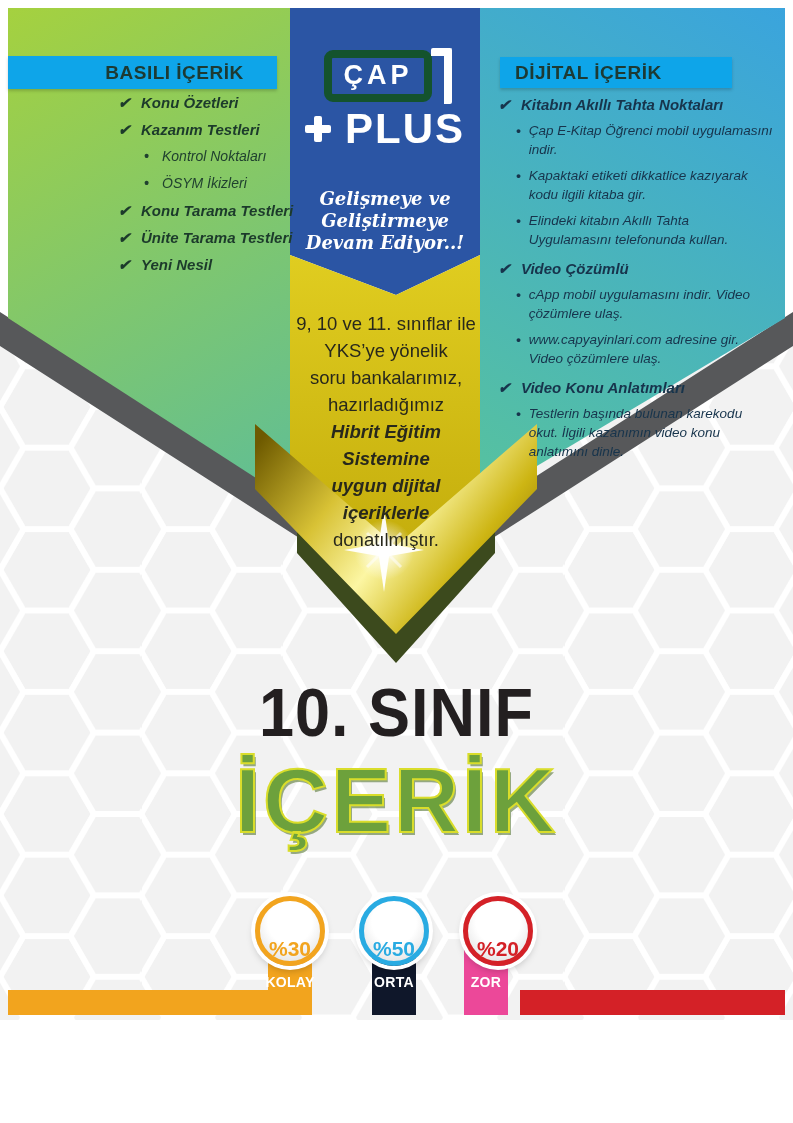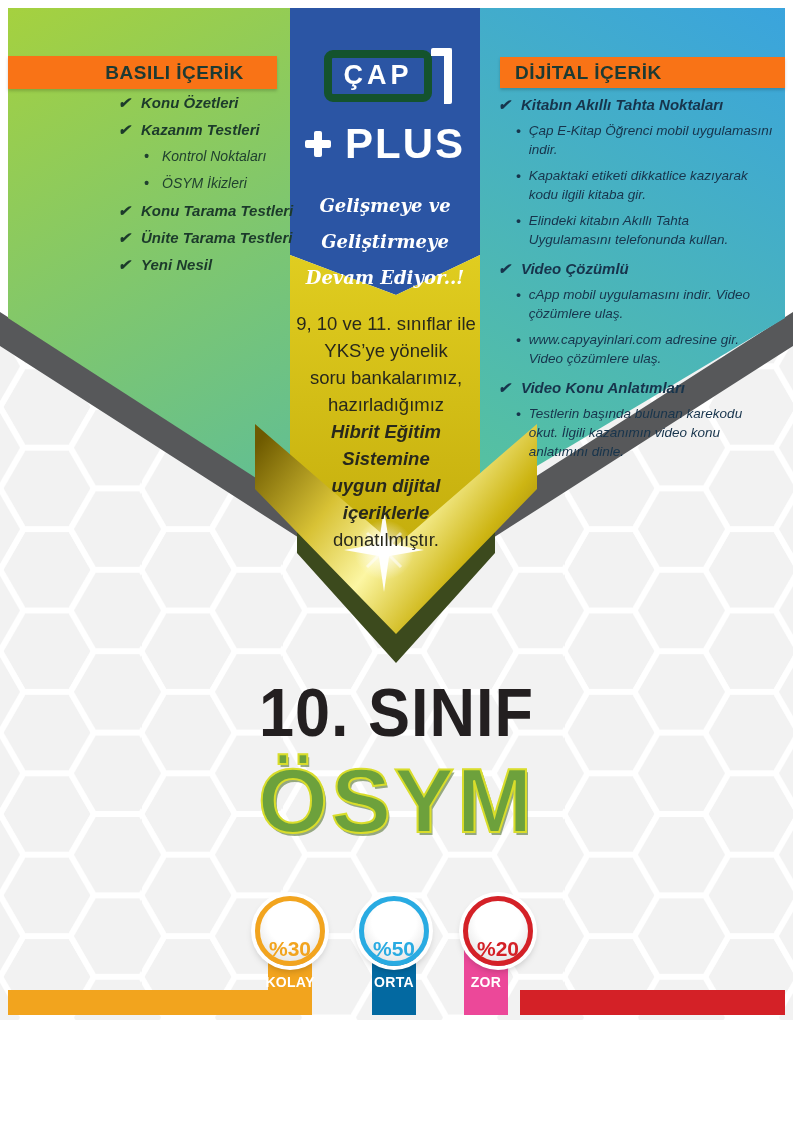--- a/index.html
+++ b/index.html
@@ -4,52 +4,52 @@
 <style>
   html,body { margin:0; padding:0; background:#e9e9e9; }
   .page {
     position:relative; width:793px; height:1123px; margin:0 auto;
     background:#ffffff; overflow:hidden;
     font-family:"Liberation Sans", sans-serif;
   }
   .backdrop { position:absolute; left:0; top:0; width:793px; height:1123px; }
 
   
-  .band { position:absolute; background:#f97316; display:flex; align-items:center;
+  .band { position:absolute; background:#0ea5e9; display:flex; align-items:center;
           box-shadow:0 2px 3px rgba(0,0,0,0.18); }
   .band-left  { left:8px;  top:56px; width:269px; height:33px; justify-content:center; padding-left:64px; box-sizing:border-box; }
-  .band-right { left:500px; top:57px; width:285px; height:31px; padding-left:15px; box-sizing:border-box; }
+  .band-right { left:500px; top:57px; width:232px; height:31px; padding-left:15px; box-sizing:border-box; }
   .band-title { font-weight:800; font-size:19px; color:#1d3a33; letter-spacing:0.5px; white-space:nowrap; }
 
   
   .checklist { position:absolute; left:118px; top:94px; width:195px; color:#1c3a2b; }
   .check-item { display:flex; gap:8px; font-size:15px; font-weight:700; font-style:italic;
                 height:27px; align-items:flex-start; white-space:nowrap; }
   .check-item .marker { width:15px; flex:0 0 15px; }
   .check-item.sub { padding-left:26px; font-weight:400; font-size:14px; color:#20412f; }
   .check-item.sub .marker { width:10px; flex:0 0 10px; font-weight:700; }
 
   
   .logo { position:absolute; left:290px; top:50px; width:190px; text-align:center; color:#fff; }
   .cap-row { position:relative; display:inline-block; margin-right:14px; }
   .cap-box { border:8px solid #14532d; border-radius:9px; padding:1px 11px; font-size:27px;
              font-weight:800; letter-spacing:4px; display:inline-block; line-height:1.25; }
   .bracket { position:absolute; right:-20px; top:-2px; width:13px; height:48px;
              border-top:8px solid #fff; border-right:8px solid #fff; border-radius:2px; }
-  .plus-row { margin-top:21px; display:flex; justify-content:center; align-items:center;
+  .plus-row { margin-top:6px; display:flex; justify-content:center; align-items:center;
               font-size:42px; font-weight:800; letter-spacing:2px; line-height:1;gap:11px; }
   .plus-icon { position:relative; width:26px; height:26px; margin-right:3px; }
   .plus-icon::before { content:""; position:absolute; left:0; top:9px; width:26px; height:8px;
                        background:#fff; border-radius:2px; }
   .plus-icon::after  { content:""; position:absolute; left:9px; top:0; width:8px; height:26px;
                        background:#fff; border-radius:2px; }
 
   .tagline { position:absolute; left:288px; top:188px; width:194px; text-align:center; color:#fff;
              font-family:"DejaVu Serif", serif; font-style:italic; font-weight:700;
-             font-size:18px; line-height:36px; }
+             font-size:18px; line-height:22px; }
 
   
   .arrow-text { position:absolute; left:292px; top:310px; width:188px; text-align:center;
                 color:#28281c; font-size:18.5px; line-height:27px; font-weight:500; }
   .arrow-text .bold { font-weight:800;font-style:italic; }
 
   
   .rlist { position:absolute; left:498px; top:96px; width:280px; color:#17344c; }
   .rsection { margin-bottom:11px; }
   .rtitle { display:flex; gap:8px; font-size:15px; font-weight:700; font-style:italic; margin-bottom:7px; white-space:nowrap; }
@@ -68,21 +68,21 @@
                    text-shadow:2px 3px 0 rgba(72,108,35,0.55); }
 
   
   .diff-bar { position:absolute; top:990px; height:25px; z-index:1; }
   .bar-left  { left:8px;   width:260px; background:#f2a41e; }
   .bar-right { left:520px; width:265px; background:#d42127; }
   .diff-tab { position:absolute; top:950px; width:44px; height:65px; z-index:2;
               display:flex; justify-content:center; padding-top:24px; box-sizing:border-box;
               color:#fff; font-weight:700; font-size:14px; letter-spacing:0.3px; }
   .tab-kolay { left:268px; background:#f2a41e; }
-  .tab-orta  { left:372px; background:#0369a1; }
+  .tab-orta  { left:372px; background:#0f172a; }
   .tab-zor   { left:464px; background:#ec4899; }
   .diff-circle { position:absolute; top:896px; width:70px; height:70px; border-radius:50%;
                  box-sizing:border-box; z-index:3; display:flex; align-items:flex-end; justify-content:center;
                  background:radial-gradient(circle at 50% 35%, #ffffff 45%, #e6e6e6 82%, #cfcfcf 100%);
                  box-shadow:0 0 0 4px #ffffff, 0 4px 8px rgba(0,0,0,0.28);
                  font-weight:800; font-size:21px; }
   .circle-kolay { left:255px; border:5px solid #f2a41e; color:#f2a41e; }
   .circle-orta  { left:359px; border:5px solid #29abe2; color:#29abe2; }
   .circle-zor   { left:463px; border:5px solid #d42127; color:#d42127; }
 </style>
@@ -245,21 +245,21 @@
         <span>Video Konu Anlatımları</span>
       </div>
       <div class="rbullet">
         <span class="marker">•</span>
         <span>Testlerin başında bulunan karekodu okut. İlgili kazanımın video konu anlatımını dinle.</span>
       </div>
     </div>
   </div>
 
   <div class="grade-title">10. SINIF</div>
-  <div class="subject-title">ÖSYM</div>
+  <div class="subject-title">İÇERİK</div>
 
   <div class="diff-bar bar-left"></div>
   <div class="diff-bar bar-right"></div>
 
   <div class="diff-tab tab-kolay">
     <span>KOLAY</span>
   </div>
   <div class="diff-tab tab-orta">
     <span>ORTA</span>
   </div>

